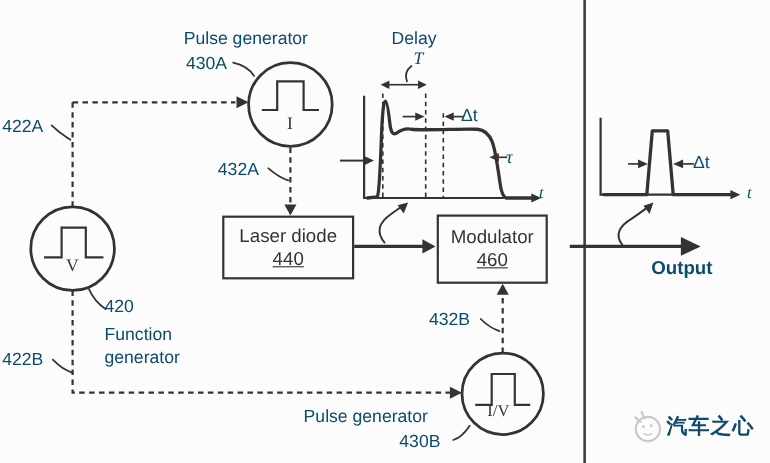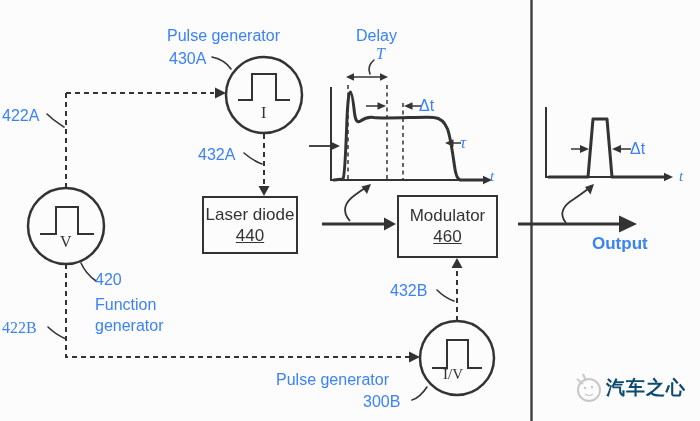--- a/index.html
+++ b/index.html
@@ -2,21 +2,21 @@
 <html><head>
 <meta charset="utf-8">
 <style>
   html,body { margin:0; padding:0; background:#ffffff; }
   .stage {
     position:relative; width:700px; height:421px; overflow:hidden;
     background:#fcfcfd; color:#333;
     font-family:"Liberation Sans", sans-serif;
   }
   .stage svg { position:absolute; left:0; top:0; }
-  .t { position:absolute; font-size:16px; color:#3b82f6; white-space:nowrap; line-height:1.25; }
+  .t { position:absolute; font-size:16px; color:#0c4a6e; white-space:nowrap; line-height:1.25; }
   .pre { white-space:pre-line; }
   .serif { font-family:"Liberation Serif", serif; }
   .it { font-style:italic; }
   .box {
     position:absolute; box-sizing:border-box; border:2.5px solid #333;
     display:flex; flex-direction:column; align-items:center; justify-content:center;
     background:transparent;
   }
   .box .title { font-size:17px; color:#333; }
   .box .ref { font-size:17px; color:#333; text-decoration:underline; margin-top:1px; }
@@ -135,21 +135,21 @@
     <g stroke="#c9c9c9" fill="none" stroke-width="2">
       <circle cx="589" cy="390" r="11"></circle>
       <path d="M 577,379 l 6,5"></path>
       <path d="M 583,374 l 3,7"></path>
       <circle cx="585" cy="388" r="1.3" fill="#c9c9c9" stroke="none"></circle>
       <circle cx="592" cy="387" r="1.3" fill="#c9c9c9" stroke="none"></circle>
       <path d="M 585,394 q 4,3 8,0" stroke-width="1.2"></path>
     </g>
   </svg>
 
-  <div class="box" style="left:202px; top:196px; width:96px; height:58px;">
+  <div class="box" style="left:202px; top:196px; width:120px; height:58px;">
     <div class="title">Laser diode</div>
     <div class="ref">440</div>
   </div>
   <div class="box" style="left:397px; top:195px; width:101px; height:63px;">
     <div class="title">Modulator</div>
     <div class="ref">460</div>
   </div>
 
   <div class="t" style="left:167px; top:26px;">Pulse generator</div>
   <div class="t" style="left:169px; top:49px;">430A</div>
@@ -158,24 +158,24 @@
 
   <div class="t" style="left:356px; top:26px;">Delay</div>
   <div class="t serif it" style="left:376px; top:44px; font-size:16px;">T</div>
   <div class="t" style="left:419px; top:96px;">Δt</div>
   <div class="t serif it" style="left:460px; top:132px; font-size:17px;">τ</div>
   <div class="t serif it" style="left:490px; top:167px; font-size:15px;">t</div>
 
   <div class="t" style="left:95px; top:270px;">420</div>
   <div class="t pre" style="left:95px; top:294px; line-height:21px;">Function
 generator</div>
-  <div class="t" style="left:2px; top:318px;font-family:Liberation Serif, serif;">422B</div>
+  <div class="t" style="left:2px; top:318px;">422B</div>
   <div class="t" style="left:390px; top:281px;">432B</div>
   <div class="t" style="left:276px; top:370px;">Pulse generator</div>
-  <div class="t" style="left:363px; top:392px;">300B</div>
+  <div class="t" style="left:363px; top:392px;">430B</div>
 
   <div class="port" style="left:261px; top:104px;">I</div>
   <div class="port" style="left:60px; top:233px;">V</div>
   <div class="port" style="left:443px; top:366px; font-size:15px;">I/V</div>
 
   <div class="t" style="left:630px; top:139px;">Δt</div>
   <div class="t serif it" style="left:679px; top:167px; font-size:15px;">t</div>
   <div class="t" style="left:592px; top:233px; font-size:17px;font-weight:bold;">Output</div>
 
   <div class="wm-text">汽车之心</div>

